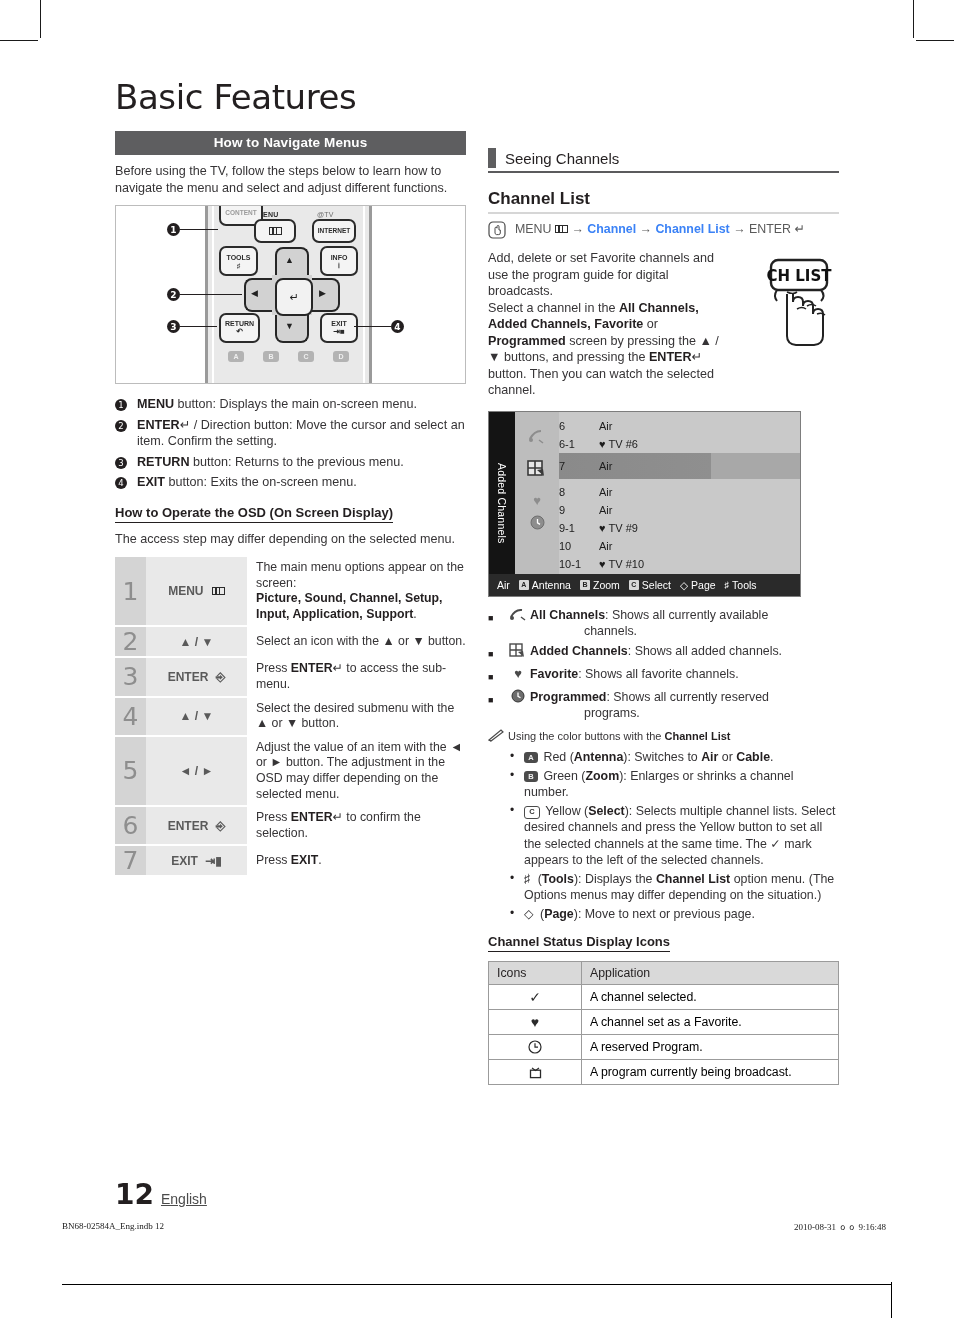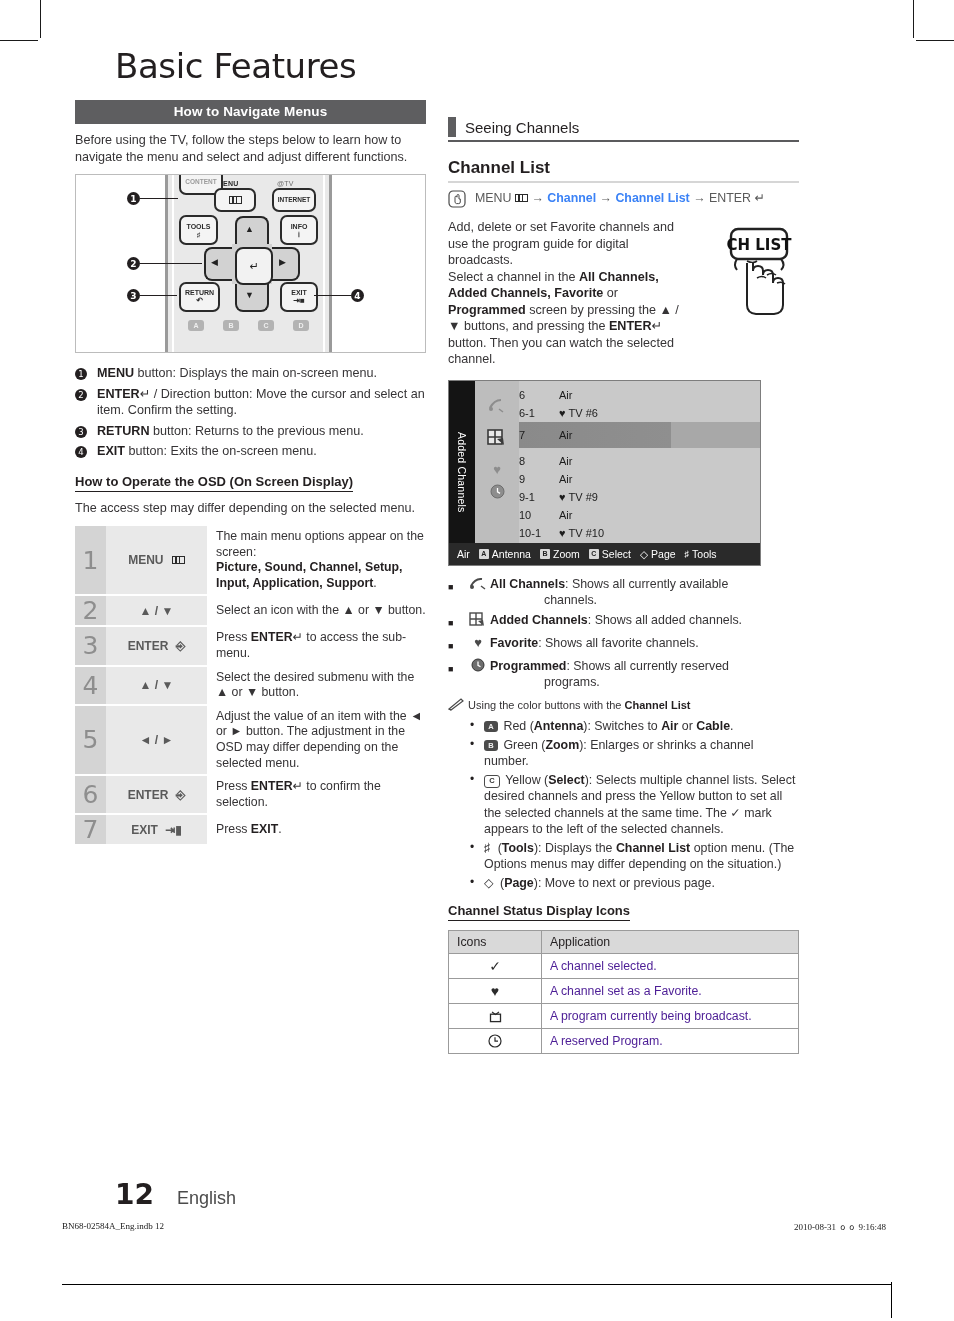--- a/index.html
+++ b/index.html
@@ -18,37 +18,38 @@
 
   
   .crop { position: absolute; background: #1a1a1a; }
   .crop.v { width: 1px; height: 38px; }
   .crop.h { height: 1px; width: 38px; }
 
   
   #page {
     position: absolute;
     left: 75px;
-    top: 46px;
+    top: 77px;
     width: 805px;
     height: 1180px;
   }
 
   h1.page-title {
     font-size: 34px;
     font-weight: normal;
     letter-spacing: -0.4px;
     margin: 0 0 14px 40px;
     color: #231f20;
     font-family: "DejaVu Sans", sans-serif;
   }
 
   .columns {
     display: flex;
     gap: 22px;
+    margin-left: 40px;
   }
   .col { width: 351px; }
 
   
   .sec-bar {
     background: #5e5e60;
     color: #ffffff;
     text-align: center;
     font-size: 13.5px;
     font-weight: bold;
@@ -444,21 +445,21 @@
   
   table.icons-tbl {
     border-collapse: collapse;
     width: 100%;
     margin-top: 9px;
     font-size: 12.3px;
   }
   table.icons-tbl th, table.icons-tbl td {
     border: 1px solid #9b9b9b;
     padding: 4px 8px;
-    color: #4c1d95;
+    color: #000000;
   }
   table.icons-tbl th {
     background: #d9d9d9;
     text-align: left;
     font-weight: normal;
     color: #231f20;
   }
   table.icons-tbl td.ic {
     width: 76px;
     text-align: center;
@@ -475,23 +476,24 @@
     display: flex;
     align-items: baseline;
   }
   .pagefoot .pn {
     font-size: 28px;
     font-weight: bold;
     color: #231f20;
     font-family: "DejaVu Sans", sans-serif;
   }
   .pagefoot .lang {
-    font-size: 18px;
+    font-size: 14px;
     color: #4b4b4b;
-    margin-left: 23px;
+    margin-left: 7px;
+    text-decoration: underline;
   }
 
   .printline {
     position: absolute;
     left: 62px; right: 62px;
     top: 1284px;
     border-top: 1px solid #000;
   }
   .printinfo {
     position: absolute;
@@ -896,36 +898,36 @@
           <tr>
             <td class="ic">✓</td>
             <td>A channel selected.</td>
           </tr>
           <tr>
             <td class="ic">♥</td>
             <td>A channel set as a Favorite.</td>
           </tr>
           <tr>
             <td class="ic">
+              <svg width="14" height="14" viewBox="0 0 14 14" style="vertical-align:-2px;">
+                <circle cx="7" cy="7" r="6" fill="none" stroke="#2a2a2a" stroke-width="1.2"></circle>
+                <path d="M7 3.3 V7.2 H10" stroke="#2a2a2a" stroke-width="1.2" fill="none"></path>
+              </svg>
+            </td>
+            <td>A reserved Program.</td>
+          </tr>
+          <tr>
+            <td class="ic">
               <svg width="15" height="14" viewBox="0 0 15 14" style="vertical-align:-2px;">
                 <path d="M4 3 L7.5 5.4 L11 3" fill="none" stroke="#2a2a2a" stroke-width="1.2"></path>
                 <rect x="2.5" y="5.2" width="10" height="7.4" fill="none" stroke="#2a2a2a" stroke-width="1.3"></rect>
               </svg>
             </td>
             <td>A program currently being broadcast.</td>
           </tr>
-          <tr>
-            <td class="ic">
-              <svg width="14" height="14" viewBox="0 0 14 14" style="vertical-align:-2px;">
-                <circle cx="7" cy="7" r="6" fill="none" stroke="#2a2a2a" stroke-width="1.2"></circle>
-                <path d="M7 3.3 V7.2 H10" stroke="#2a2a2a" stroke-width="1.2" fill="none"></path>
-              </svg>
-            </td>
-            <td>A reserved Program.</td>
-          </tr>
         </tbody>
       </table>
 
     </div>
   </div>
 </div>
 
 <div class="pagefoot">
   <span class="pn">12</span>
   <span class="lang">English</span>

